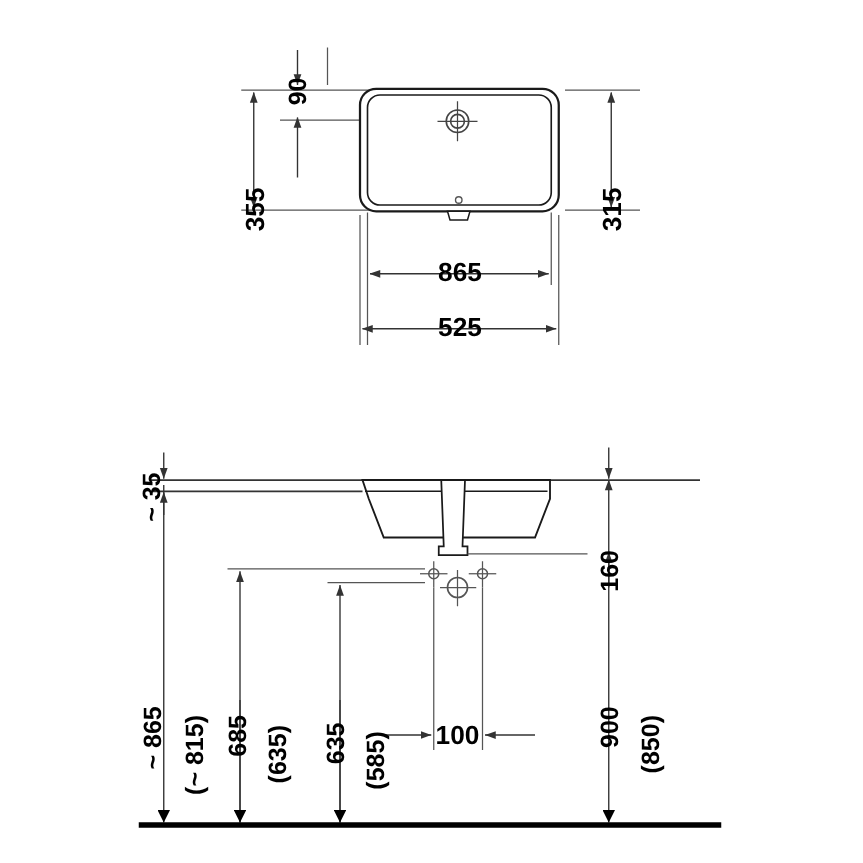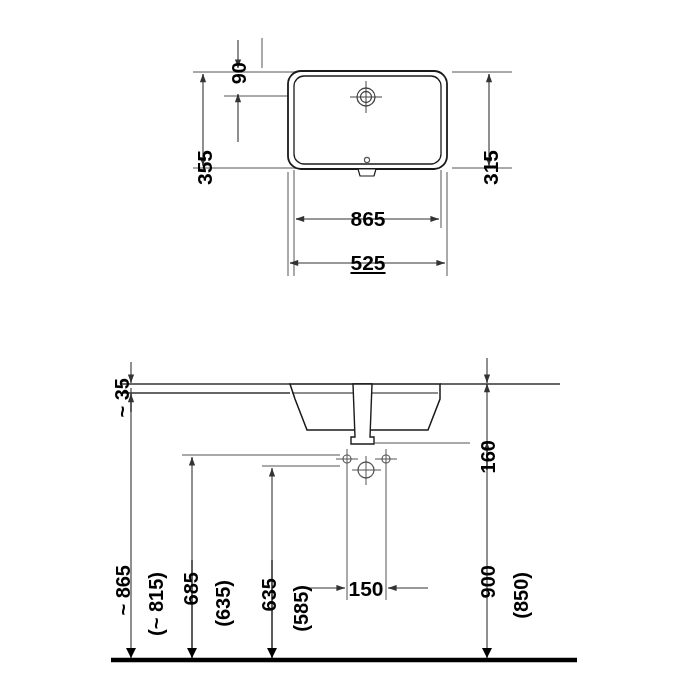--- a/index.html
+++ b/index.html
@@ -173,21 +173,21 @@
 </svg>
 
 <div class="dimtext rot" style="left:228px;top:62px;font-size:20px;">90</div>
 
 <div class="dimtext rot" style="left:193px;top:150px;font-size:21px;">355</div>
 
 <div class="dimtext rot" style="left:479px;top:150px;font-size:21px;">315</div>
 
 <div class="dimtext htxt" style="left:368px;top:219px;font-size:21px;">865</div>
 
-<div class="dimtext htxt" style="left:368px;top:263px;font-size:21px;text-decoration:underline;">525</div>
+<div class="dimtext htxt" style="left:368px;top:263px;font-size:21px;">525</div>
 
 <div class="dimtext rot" style="left:111px;top:378px;font-size:20px;">~ 35</div>
 
 <div class="dimtext rot" style="left:477px;top:440px;font-size:20px;">160</div>
 
 <div class="dimtext rot" style="left:112px;top:565px;font-size:20px;">~ 865</div>
 
 <div class="dimtext rot" style="left:145px;top:572px;font-size:20px;">(~ 815)</div>
 
 <div class="dimtext rot" style="left:180px;top:572px;font-size:20px;">685</div>
@@ -195,13 +195,13 @@
 <div class="dimtext rot" style="left:212px;top:580px;font-size:20px;">(635)</div>
 
 <div class="dimtext rot" style="left:258px;top:578px;font-size:20px;">635</div>
 
 <div class="dimtext rot" style="left:290px;top:585px;font-size:20px;">(585)</div>
 
 <div class="dimtext rot" style="left:477px;top:565px;font-size:20px;">900</div>
 
 <div class="dimtext rot" style="left:510px;top:572px;font-size:20px;">(850)</div>
 
-<div class="dimtext htxt" style="left:366px;top:589px;font-size:21px;">150</div>
+<div class="dimtext htxt" style="left:366px;top:589px;font-size:21px;">100</div>
 
 </body></html>

